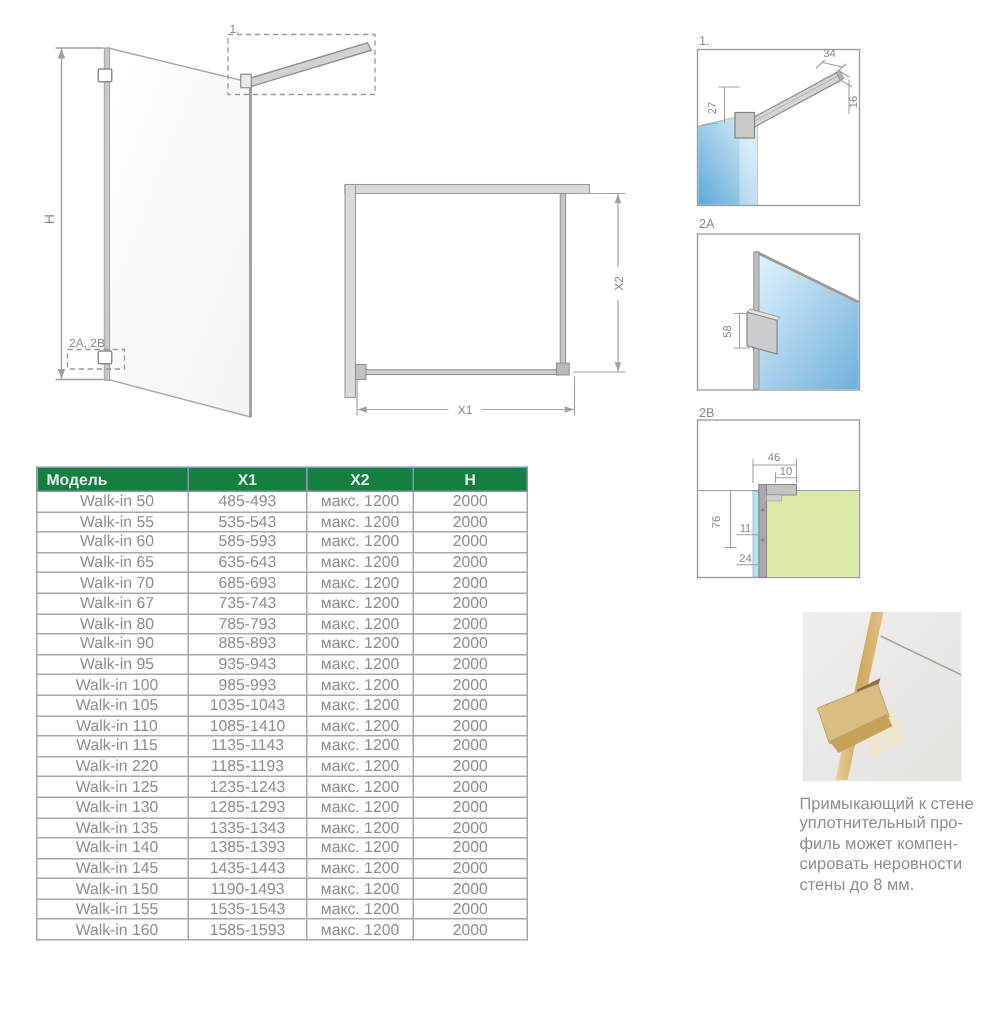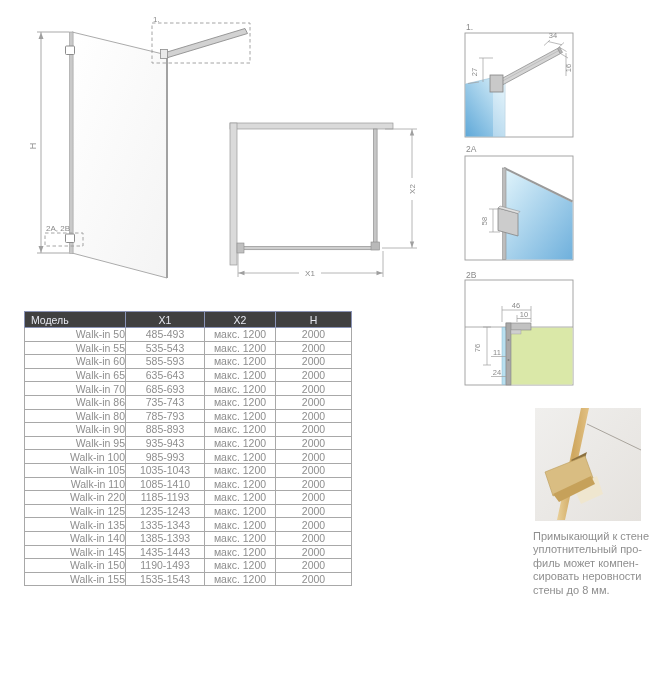--- a/index.html
+++ b/index.html
@@ -2,26 +2,26 @@
 <html><head>
 <meta charset="utf-8">
 <style>
   html,body{margin:0;padding:0;background:#fff;}
   #page{position:relative;width:669px;height:676px;background:#ffffff;overflow:hidden;
         font-family:"Liberation Sans", sans-serif;}
   .abs{position:absolute;}
   svg text{font-family:"Liberation Sans", sans-serif;fill:#8a8a8a;}
   
   #spec-table{border-collapse:collapse;table-layout:fixed;width:327px;font-size:10.5px;}
-  #spec-table th{background:#404040;color:#e6e8f0;font-weight:normal;height:13px;
+  #spec-table th{background:#15803d;color:#e6e8f0;font-weight:bold;height:13px;
                  border:1px solid #8a93b5;line-height:12px;}
   #spec-table th.model{text-align:left;padding-left:6px;}
   #spec-table td{border:1px solid #a8a8a8;color:#8e8e8e;height:12.6px;line-height:12px;
                  text-align:center;padding:0;white-space:nowrap;overflow:hidden;}
-  #spec-table td.model{text-align:right;padding-left:6px;}
+  #spec-table td.model{text-align:center;padding-left:6px;}
   
   #note{width:136px;font-size:11px;line-height:13.4px;color:#8f8f8f;white-space:pre-line;}
 </style>
 </head>
 <body>
 
 <div id="page">
 
   <svg class="abs" style="left:15px;top:15px" width="240" height="282" viewBox="0 0 240 282">
     <defs>
@@ -211,21 +211,21 @@
           <td>макс. 1200</td>
           <td>2000</td>
         </tr>
         <tr>
           <td class="model">Walk-in 70</td>
           <td>685-693</td>
           <td>макс. 1200</td>
           <td>2000</td>
         </tr>
         <tr>
-          <td class="model">Walk-in 86</td>
+          <td class="model">Walk-in 67</td>
           <td>735-743</td>
           <td>макс. 1200</td>
           <td>2000</td>
         </tr>
         <tr>
           <td class="model">Walk-in 80</td>
           <td>785-793</td>
           <td>макс. 1200</td>
           <td>2000</td>
         </tr>
@@ -253,32 +253,44 @@
           <td>макс. 1200</td>
           <td>2000</td>
         </tr>
         <tr>
           <td class="model">Walk-in 110</td>
           <td>1085-1410</td>
           <td>макс. 1200</td>
           <td>2000</td>
         </tr>
         <tr>
+          <td class="model">Walk-in 115</td>
+          <td>1135-1143</td>
+          <td>макс. 1200</td>
+          <td>2000</td>
+        </tr>
+        <tr>
           <td class="model">Walk-in 220</td>
           <td>1185-1193</td>
           <td>макс. 1200</td>
           <td>2000</td>
         </tr>
         <tr>
           <td class="model">Walk-in 125</td>
           <td>1235-1243</td>
           <td>макс. 1200</td>
           <td>2000</td>
         </tr>
         <tr>
+          <td class="model">Walk-in 130</td>
+          <td>1285-1293</td>
+          <td>макс. 1200</td>
+          <td>2000</td>
+        </tr>
+        <tr>
           <td class="model">Walk-in 135</td>
           <td>1335-1343</td>
           <td>макс. 1200</td>
           <td>2000</td>
         </tr>
         <tr>
           <td class="model">Walk-in 140</td>
           <td>1385-1393</td>
           <td>макс. 1200</td>
           <td>2000</td>
@@ -291,20 +303,26 @@
         </tr>
         <tr>
           <td class="model">Walk-in 150</td>
           <td>1190-1493</td>
           <td>макс. 1200</td>
           <td>2000</td>
         </tr>
         <tr>
           <td class="model">Walk-in 155</td>
           <td>1535-1543</td>
+          <td>макс. 1200</td>
+          <td>2000</td>
+        </tr>
+        <tr>
+          <td class="model">Walk-in 160</td>
+          <td>1585-1593</td>
           <td>макс. 1200</td>
           <td>2000</td>
         </tr>
       </tbody>
   </table>
 
   <svg class="abs" style="left:535px;top:408px" width="106" height="113" viewBox="0 0 106 113">
     <defs>
       <linearGradient id="gbg" x1="0" y1="0" x2="1" y2="1">
         <stop offset="0" stop-color="#f0efed"></stop>

